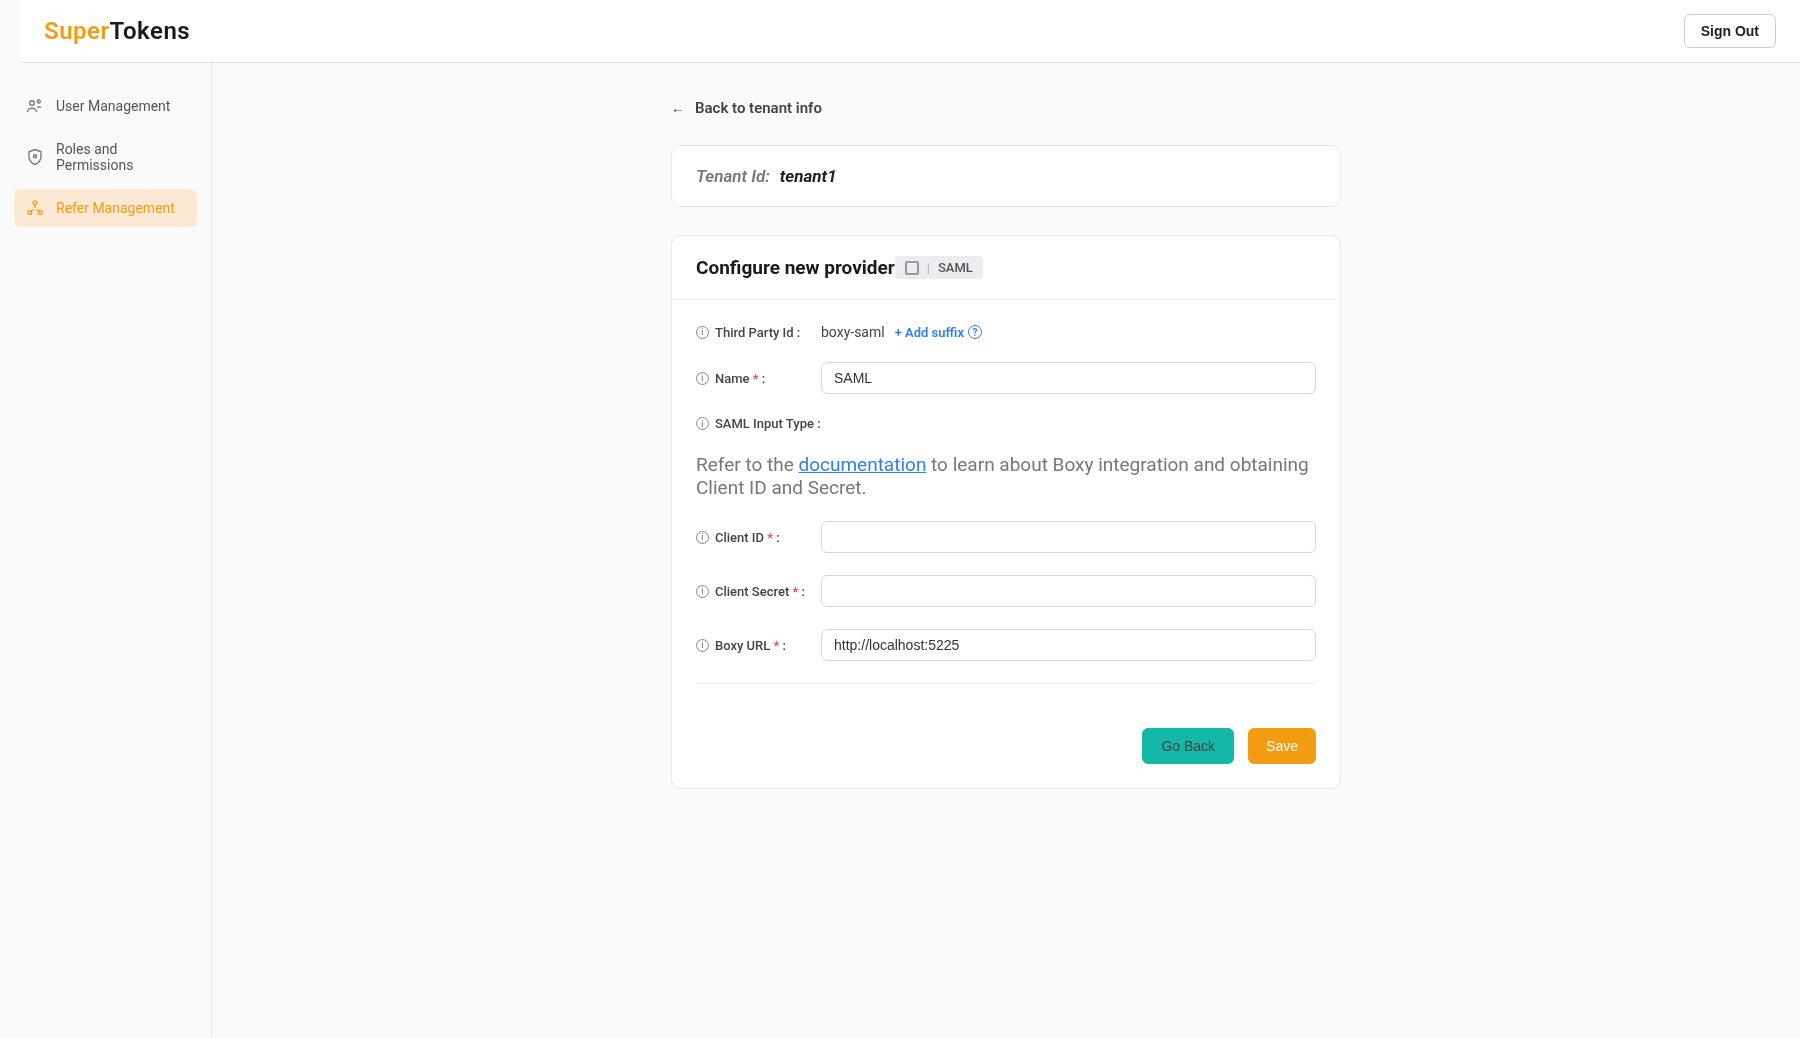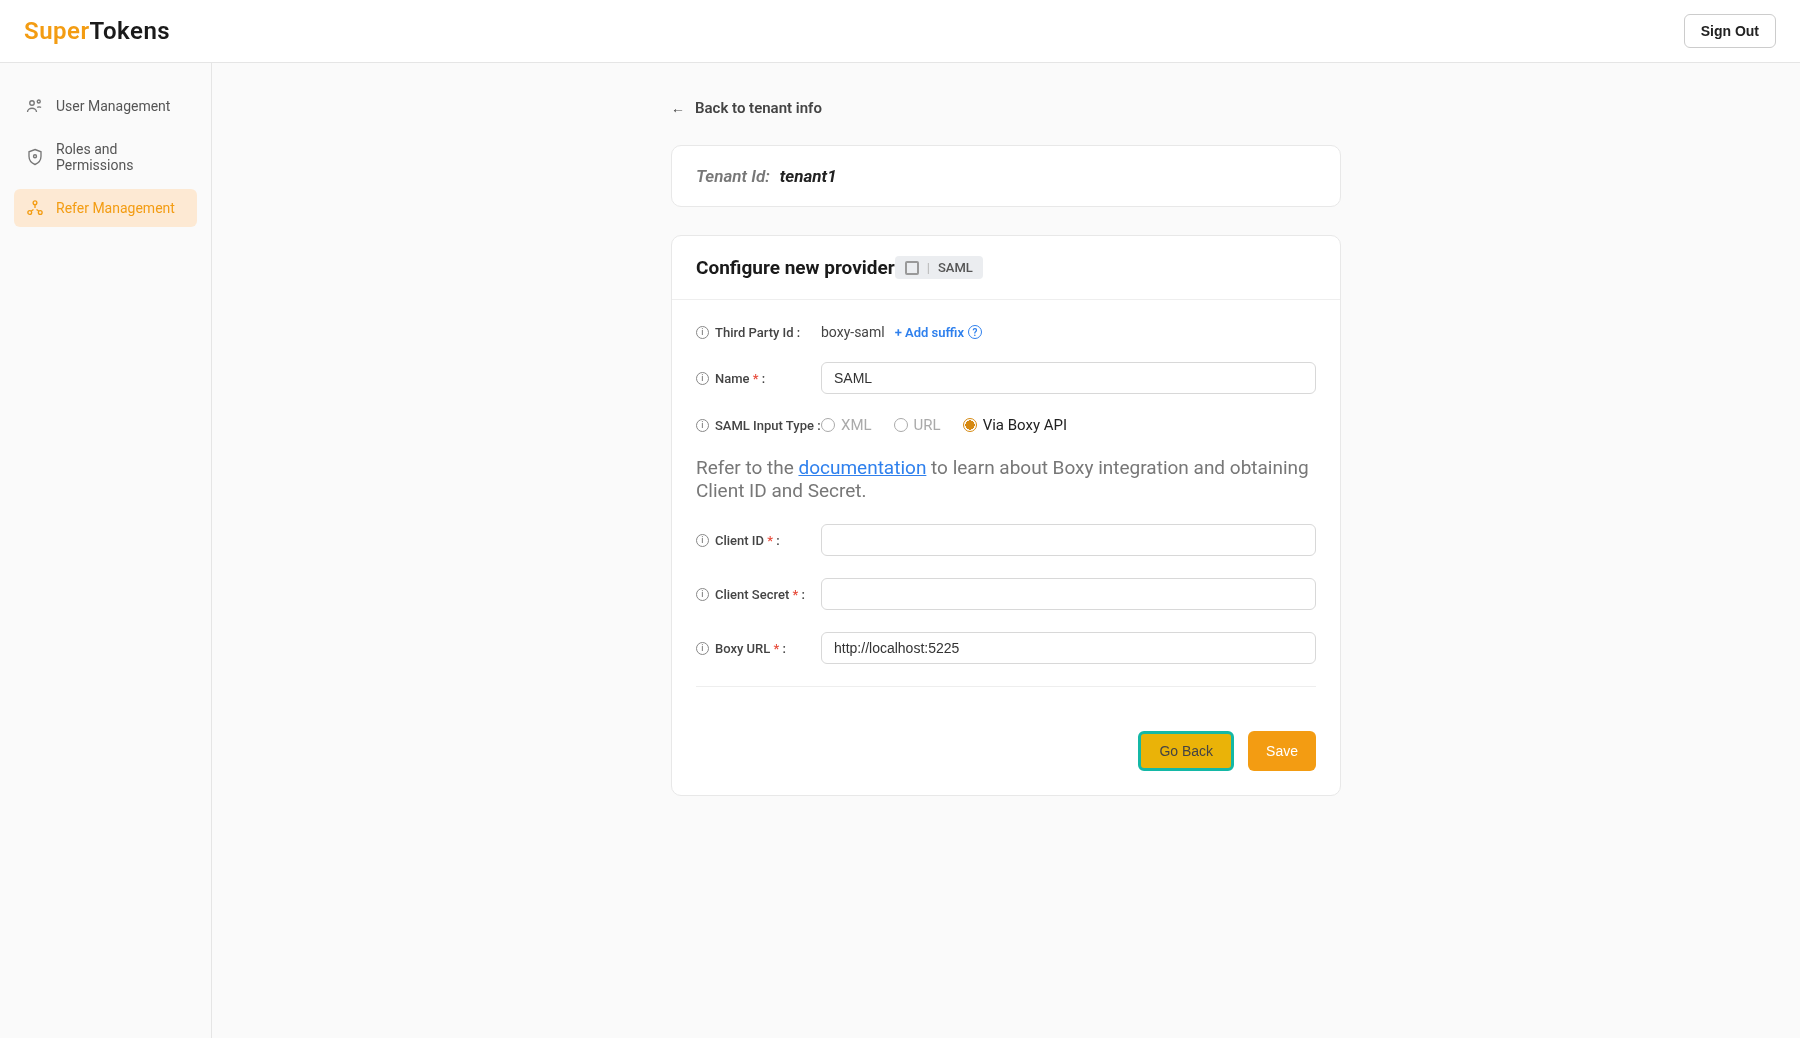--- a/index.html
+++ b/index.html
@@ -1,19 +1,19 @@
 <!DOCTYPE html>
 <html><head>
 <meta charset="utf-8">
 <style>
 * { box-sizing: border-box; margin: 0; padding: 0; }
 body { font-family: -apple-system, BlinkMacSystemFont, "Segoe UI", Roboto, sans-serif; background: #fafafa; color: #222; }
 
 
-.header { background: #fff; border-bottom: 1px solid #e5e5e5; padding: 14px 24px; display: flex; justify-content: space-between; align-items: center; }
+.header { background: #fff; border-bottom: 1px solid #e5e5e5; padding: 14px 24px; display: flex; justify-content: space-between; align-items: center; margin-left: 20px; }
 .logo { font-size: 24px; font-weight: 600; letter-spacing: 0.5px; }
 .logo .orange { color: #f39c12; }
 .logo .black { color: #1a1a1a; }
 .signout-btn { background: #fff; border: 1px solid #ccc; border-radius: 6px; padding: 8px 16px; font-size: 14px; font-weight: 600; cursor: pointer; color: #222; }
 
 
 .layout { display: flex; min-height: calc(100vh - 62px); }
 .sidebar { width: 212px; background: #fafafa; border-right: 1px solid #e5e5e5; padding: 24px 14px; }
 .sidebar-item { display: flex; align-items: center; gap: 12px; padding: 10px 12px; border-radius: 6px; font-size: 14px; color: #555; cursor: pointer; margin-bottom: 6px; }
 .sidebar-item.active { background: #fde9d3; color: #f39c12; }
@@ -55,21 +55,21 @@
 .radio-circle { width: 14px; height: 14px; border: 1.5px solid #aaa; border-radius: 50%; display: inline-block; }
 .radio-circle.sel { border-color: #d68910; background: radial-gradient(circle, #d68910 0 55%, transparent 56% 100%); }
 
 .help-text { font-size: 19px; color: #777; margin-bottom: 22px; }
 .help-text a { color: #2f80ed; text-decoration: underline; }
 
 .divider { border: none; border-top: 1px solid #eee; margin: 4px 0 20px 0; }
 
 .actions { display: flex; justify-content: flex-end; gap: 14px; padding: 0 24px 24px 24px; }
 .btn { border-radius: 6px; padding: 9px 18px; font-size: 14px; font-weight: 500; cursor: pointer; }
-.btn-secondary { background: #eab308; border: 3px solid #14b8a6; color: #444; }
+.btn-secondary { background: #14b8a6; border: 1px solid #14b8a6; color: #444; }
 .btn-primary { background: #f39c12; border: none; color: #fff; }
 </style>
 </head>
 <body>
 
 <div class="header">
   <div class="logo">
     <span class="orange">Super</span><span class="black">Tokens</span>
   </div>
   <button class="signout-btn">Sign Out</button>
@@ -157,34 +157,20 @@
             <div class="value-col">
               <input class="text-input" type="text" value="SAML" style="">
             </div>
           </div>
 
           <div class="form-row">
             <div class="label-col">
               <span class="info-icon">i</span>
               <span>SAML Input Type :</span>
             </div>
-            <div class="value-col radio-group">
-              <label class="radio-opt unsel">
-                <span class="radio-circle"></span>
-                <span>XML</span>
-              </label>
-              <label class="radio-opt unsel">
-                <span class="radio-circle"></span>
-                <span>URL</span>
-              </label>
-              <label class="radio-opt">
-                <span class="radio-circle sel"></span>
-                <span>Via Boxy API</span>
-              </label>
-            </div>
           </div>
 
           <div class="help-text">
             <span>Refer to the </span><a href="#">documentation</a><span> to learn about Boxy integration and obtaining Client ID and Secret.</span>
           </div>
 
           <div class="form-row">
             <div class="label-col">
               <span class="info-icon">i</span>
               <span><span>Client ID</span> <span class="req">*</span> :</span>

